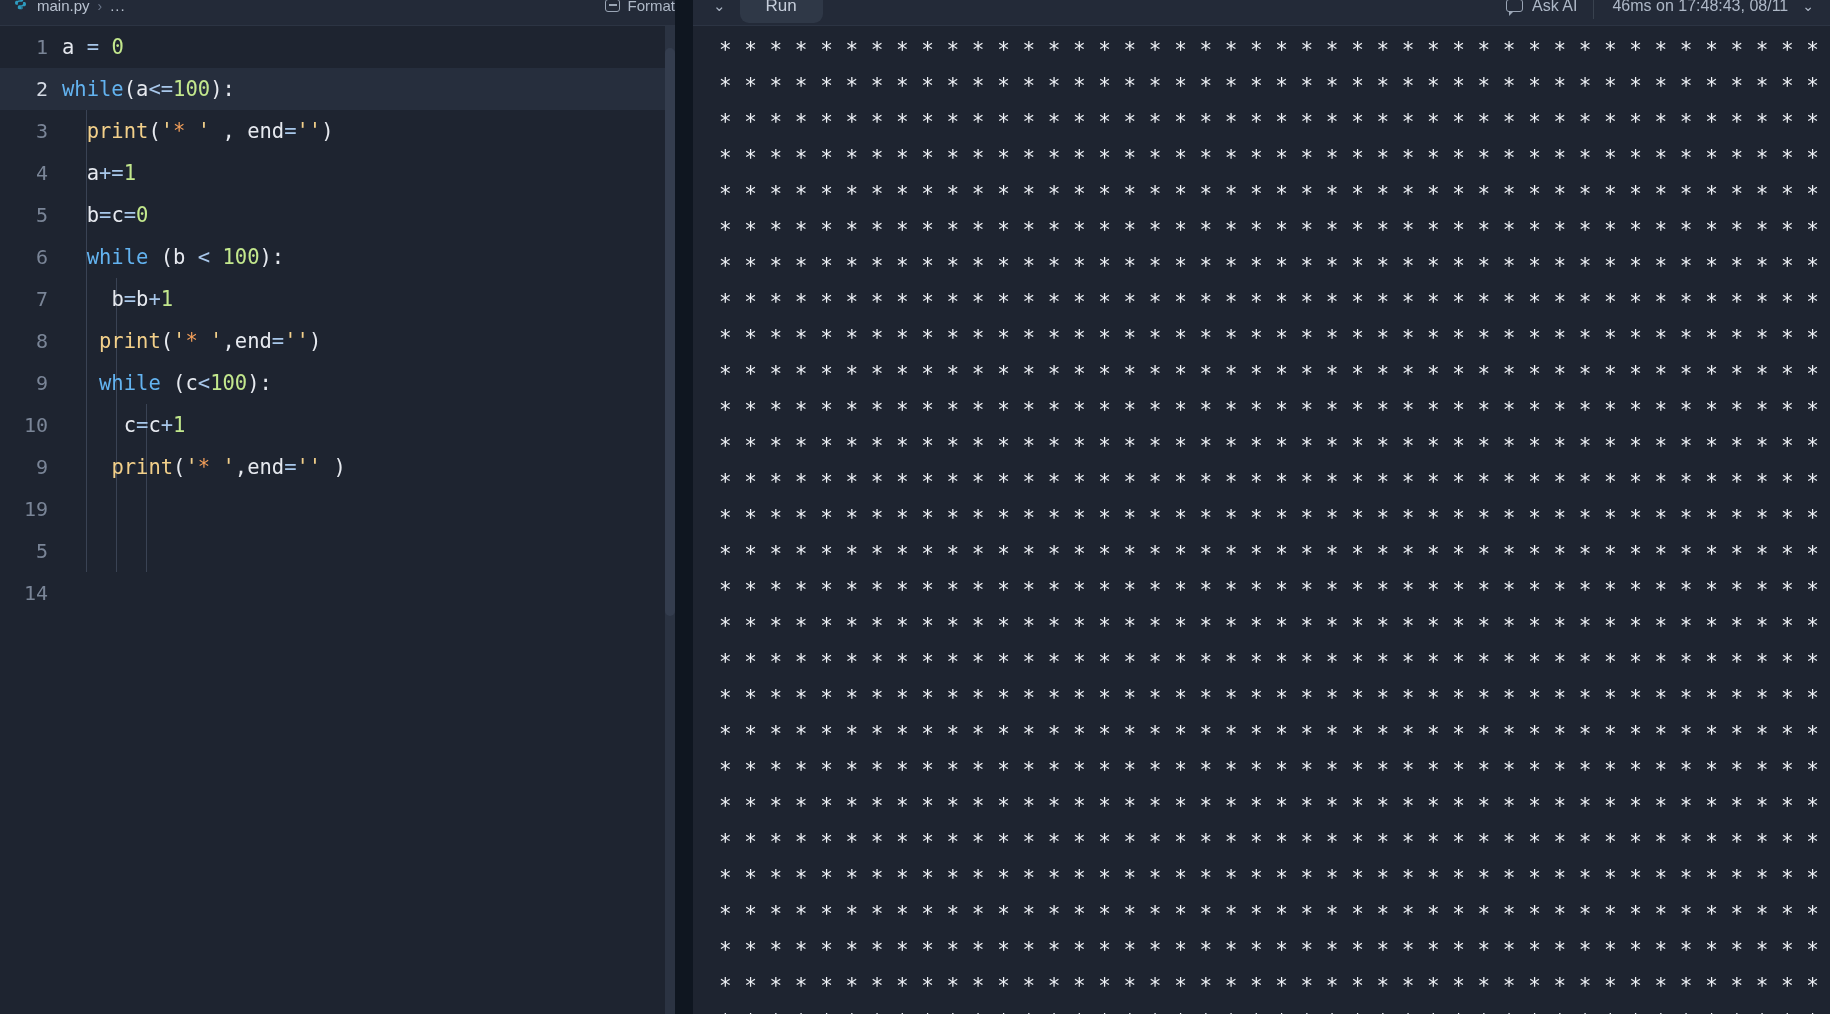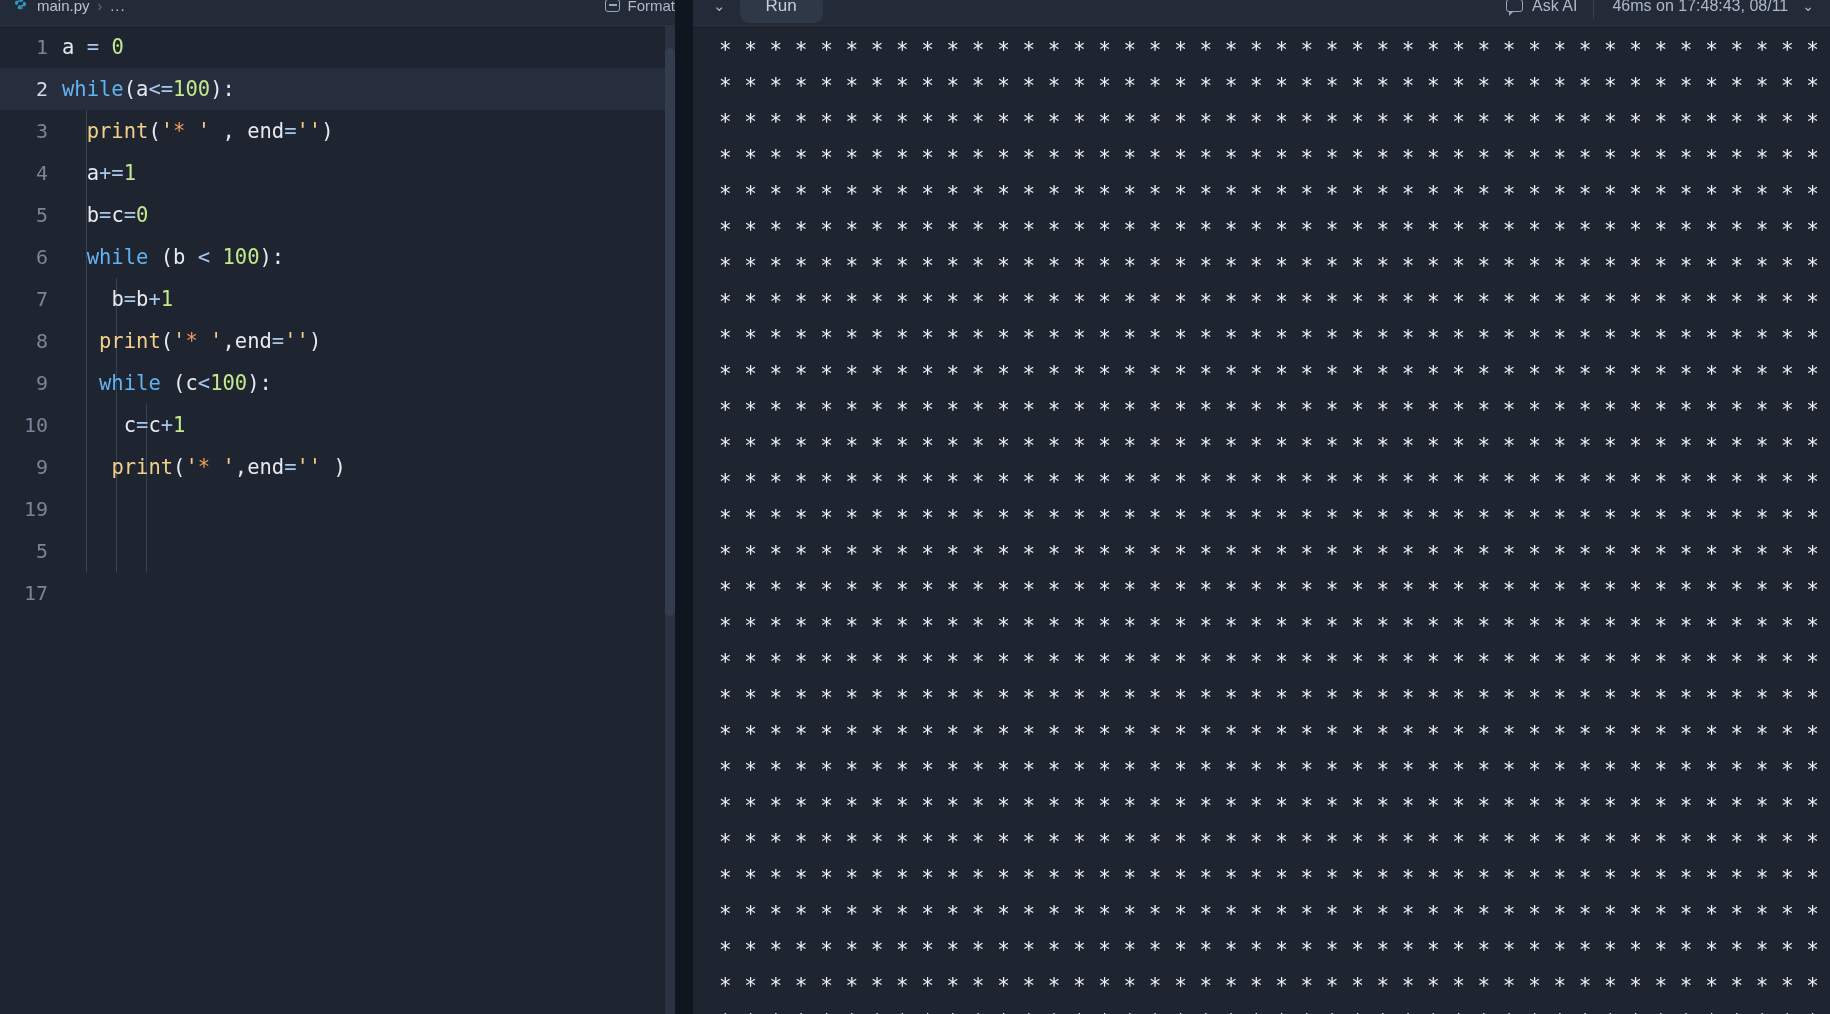--- a/index.html
+++ b/index.html
@@ -312,21 +312,21 @@
           <div class="row"><div class="gutter">4</div><div class="code-text"><span class="pl">  </span><span class="pl">a</span><span class="op">+=</span><span class="num">1</span></div></div>
           <div class="row"><div class="gutter">5</div><div class="code-text"><span class="pl">  </span><span class="pl">b</span><span class="op">=</span><span class="pl">c</span><span class="op">=</span><span class="num">0</span></div></div>
           <div class="row"><div class="gutter">6</div><div class="code-text"><span class="pl">  </span><span class="kw">while</span><span class="pl"> (b </span><span class="op">&lt;</span><span class="pl"> </span><span class="num">100</span><span class="pl">):</span></div></div>
           <div class="row"><div class="gutter">7</div><div class="code-text"><span class="pl">    </span><span class="pl">b</span><span class="op">=</span><span class="pl">b</span><span class="op">+</span><span class="num">1</span></div></div>
           <div class="row"><div class="gutter">8</div><div class="code-text"><span class="pl">   </span><span class="fn">print</span><span class="pl">(</span><span class="str">'</span><span class="star">*</span><span class="str"> '</span><span class="pl">,</span><span class="pl">end</span><span class="op">=</span><span class="str">''</span><span class="pl">)</span></div></div>
           <div class="row"><div class="gutter">9</div><div class="code-text"><span class="pl">   </span><span class="kw">while</span><span class="pl"> (c</span><span class="op">&lt;</span><span class="num">100</span><span class="pl">):</span></div></div>
           <div class="row"><div class="gutter">10</div><div class="code-text"><span class="pl">     </span><span class="pl">c</span><span class="op">=</span><span class="pl">c</span><span class="op">+</span><span class="num">1</span></div></div>
           <div class="row"><div class="gutter">9</div><div class="code-text"><span class="pl">    </span><span class="fn">print</span><span class="pl">(</span><span class="str">'</span><span class="star">*</span><span class="str"> '</span><span class="pl">,</span><span class="pl">end</span><span class="op">=</span><span class="str">''</span><span class="pl"> )</span></div></div>
           <div class="row"><div class="gutter">19</div><div class="code-text"></div></div>
           <div class="row"><div class="gutter">5</div><div class="code-text"></div></div>
-          <div class="row"><div class="gutter">17</div><div class="code-text"></div></div>
+          <div class="row"><div class="gutter">14</div><div class="code-text"></div></div>
         </div>
     </div>
 
     <div class="ed-scrollmark"></div>
     <div class="ed-scrollbar">
       <div class="ed-thumb"></div>
     </div>
     <div class="pane-divider"></div>
   </div>
 

